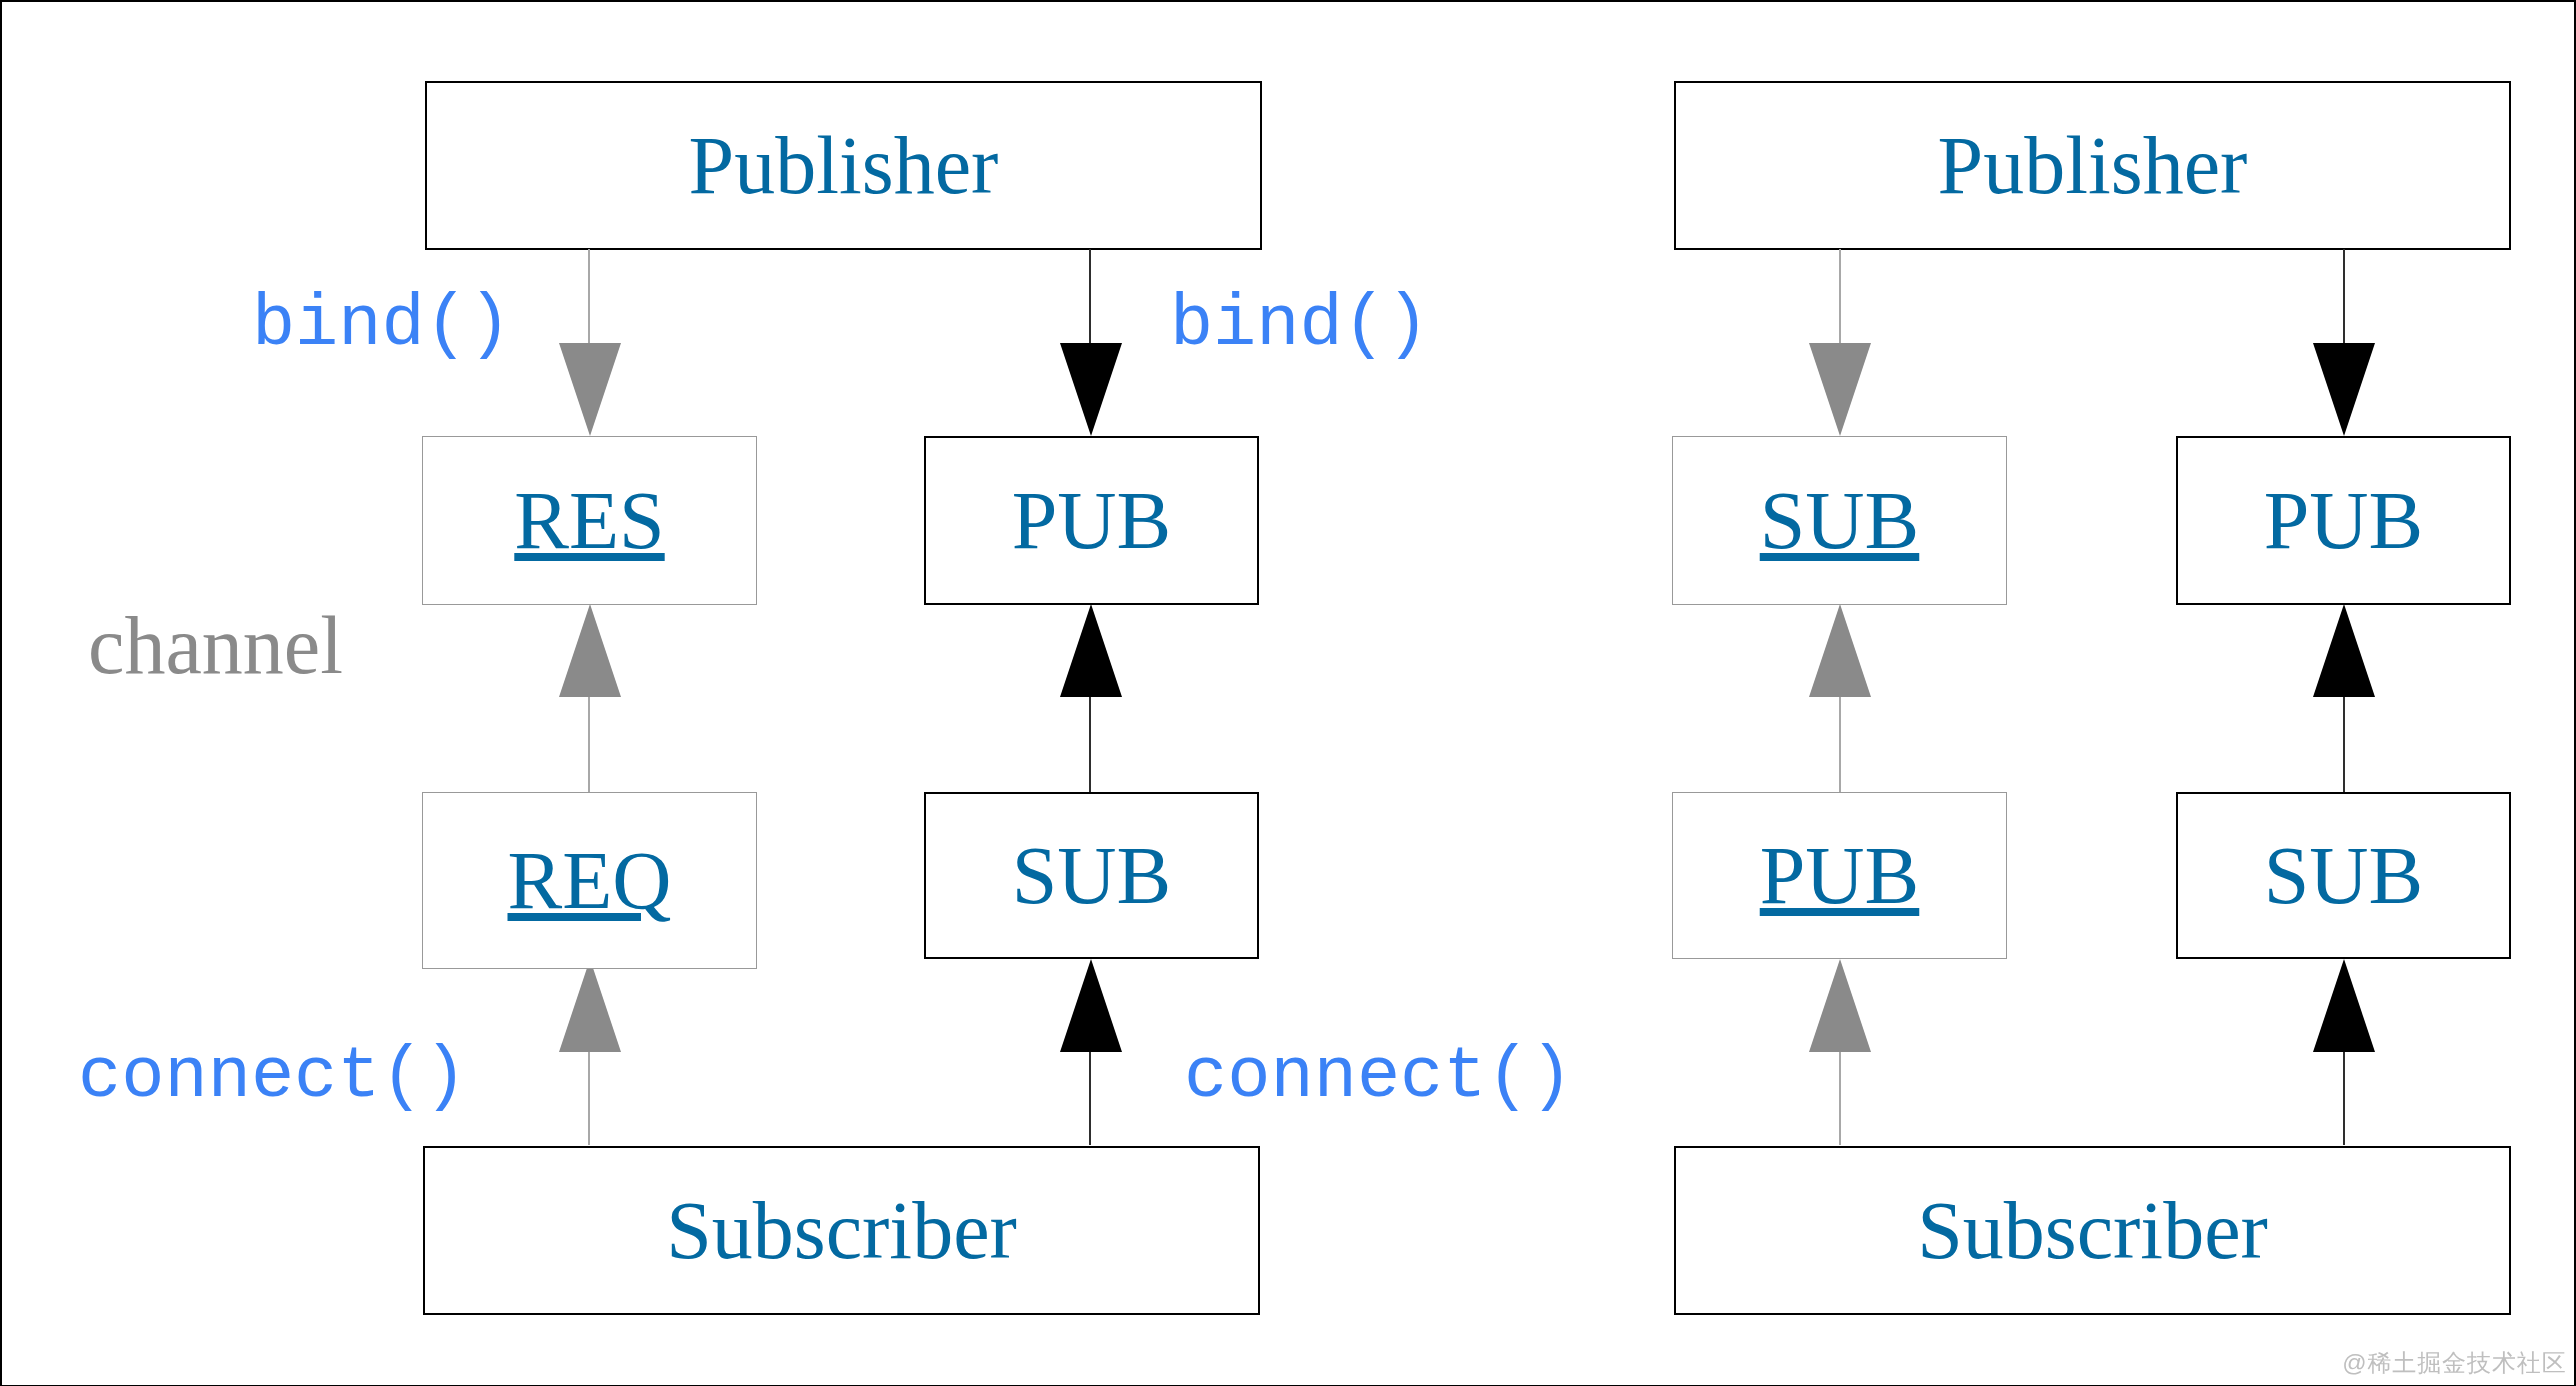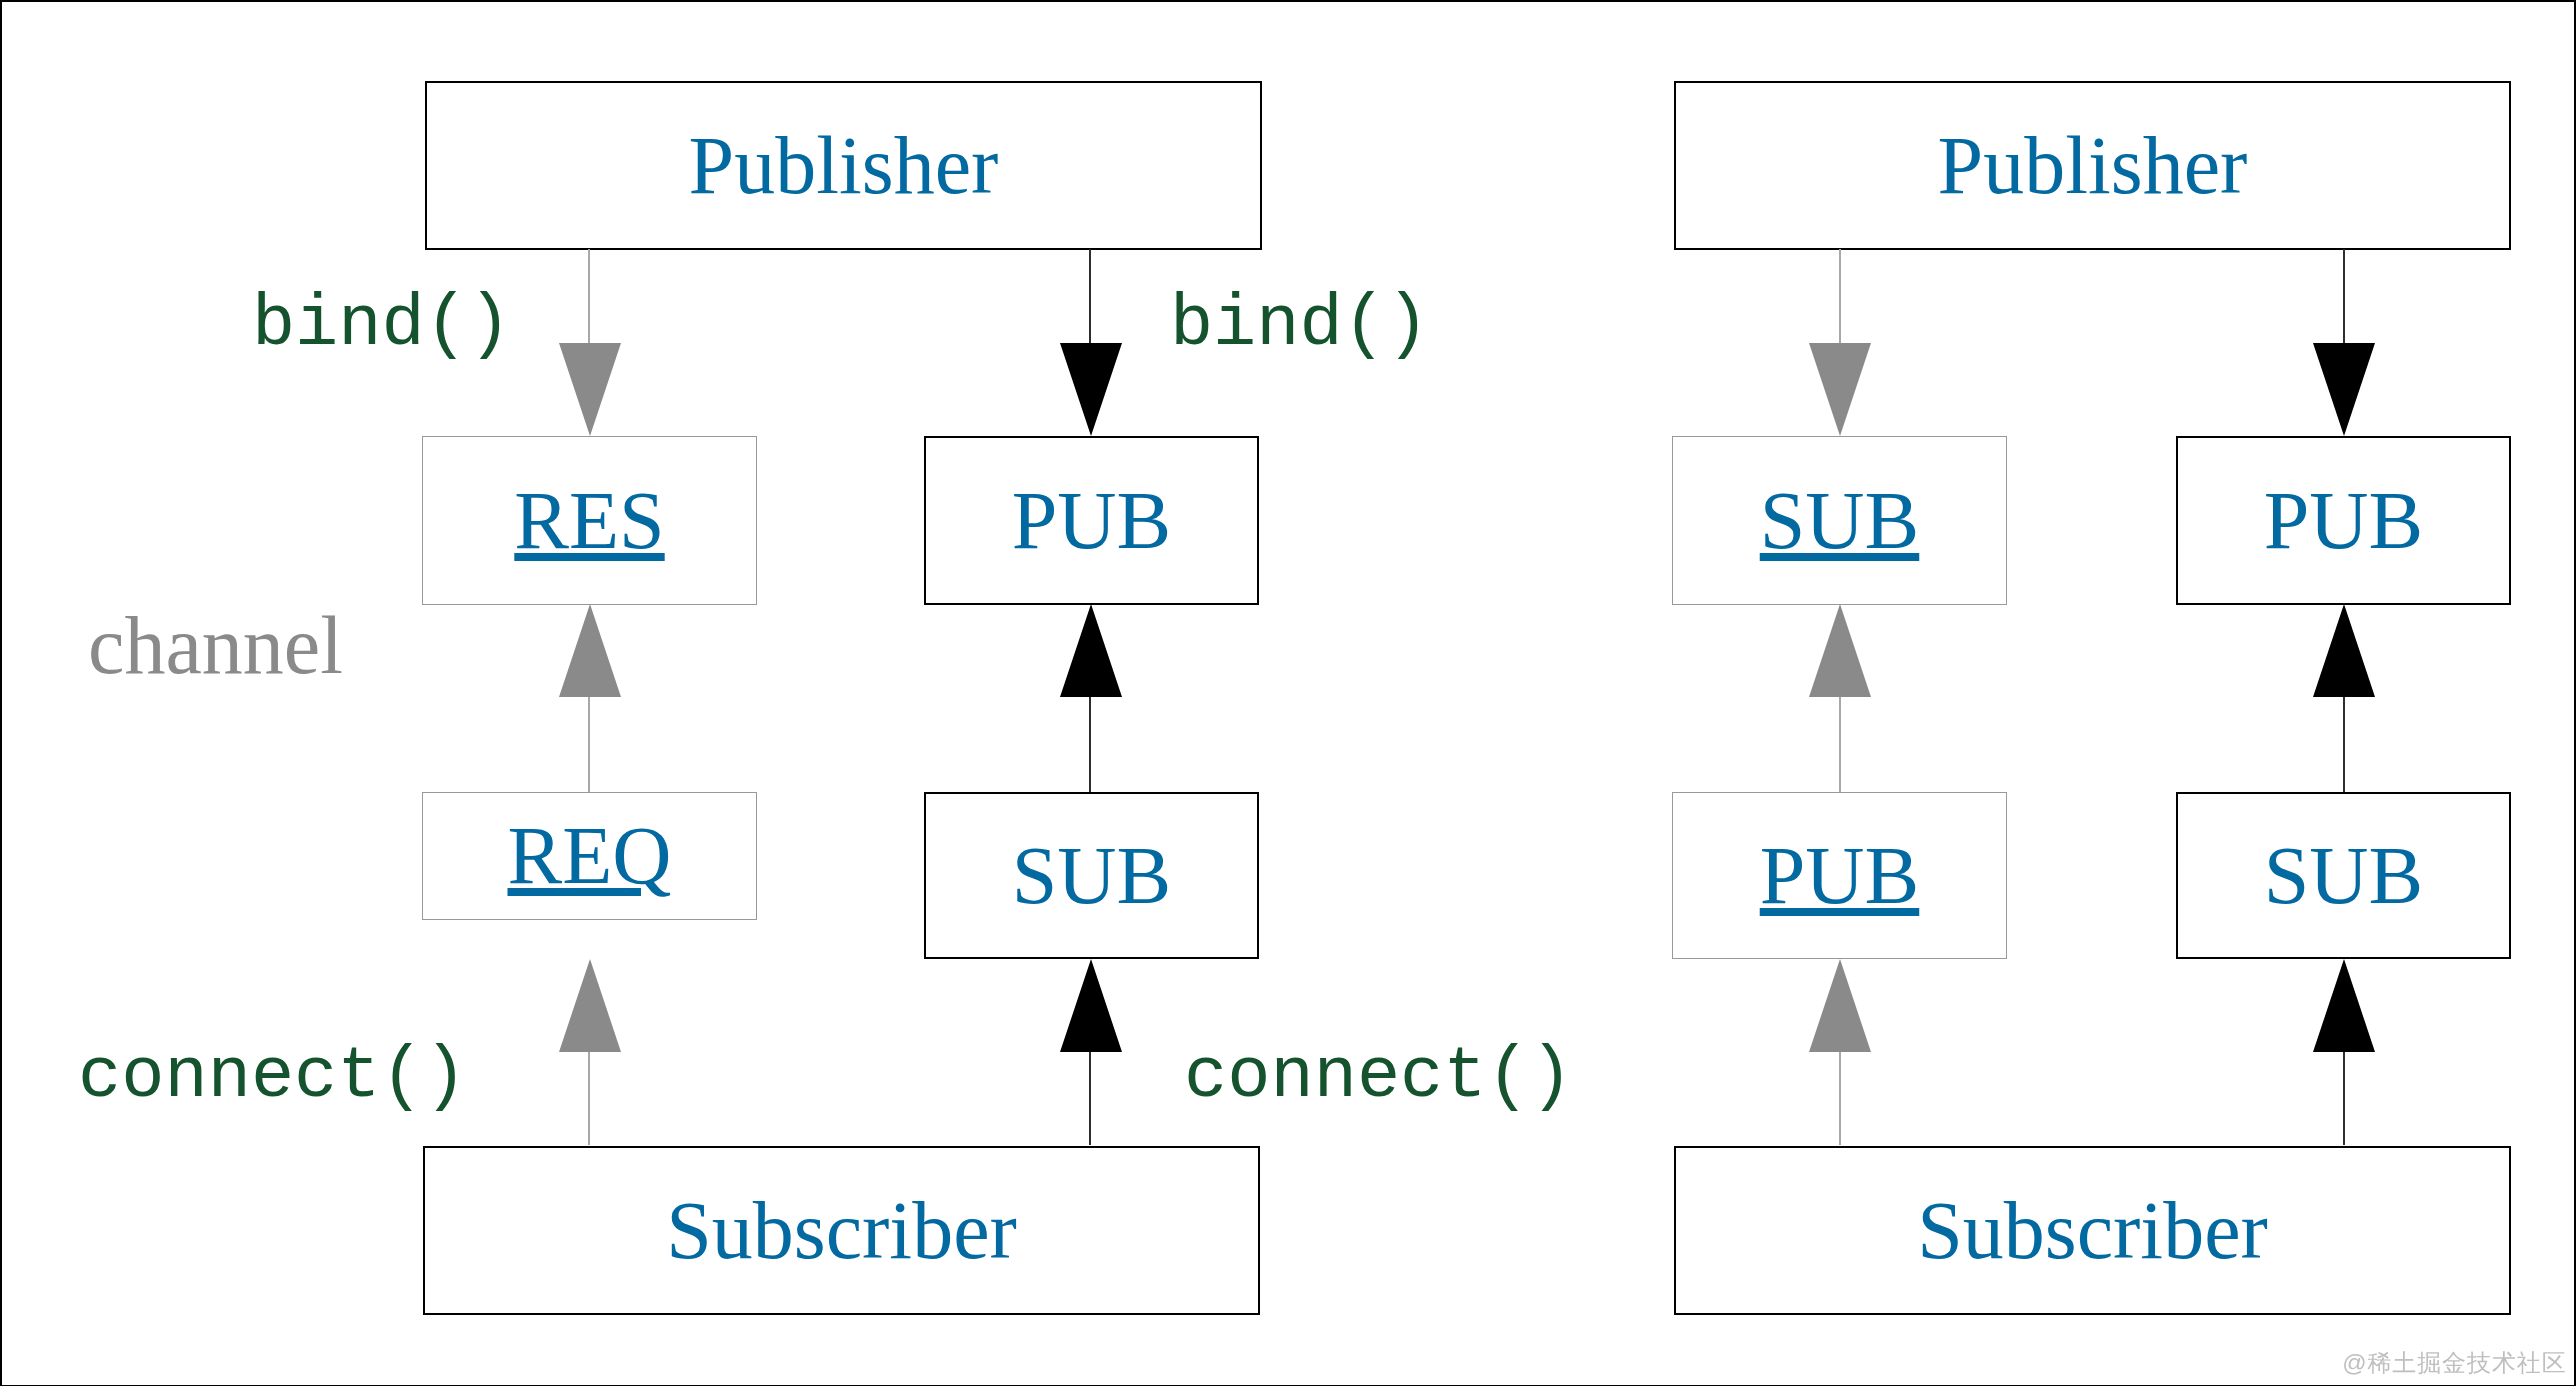--- a/index.html
+++ b/index.html
@@ -38,40 +38,40 @@
     border-left:31px solid transparent;border-right:31px solid transparent;}
   .arrow.down.gray{border-top:93px solid var(--gray-arrow);}
   .arrow.down.black{border-top:93px solid var(--black);}
   .arrow.up.gray{border-bottom:93px solid var(--gray-arrow);}
   .arrow.up.black{border-bottom:93px solid var(--black);}
 
   .code{
     position:absolute;
     display:flex;align-items:center;justify-content:center;
     font-family:"Liberation Mono","DejaVu Sans Mono",monospace;
-    font-size:72px;color:#14532d;white-space:nowrap;
+    font-size:72px;color:#3b82f6;white-space:nowrap;
   }
   .feedback{
     position:absolute;
     font-family:"Liberation Serif","DejaVu Serif",serif;
     font-size:82px;color:var(--gray-text);
     text-align:center;line-height:93px;white-space:nowrap;
   }
   .watermark{
     position:absolute;right:7.4px;bottom:5.6px;
     font-family:"Liberation Sans","DejaVu Sans",sans-serif;
     font-size:24px;color:var(--watermark-color);
     letter-spacing:0.9px;
   }
 
   
   #l-publisher {left:423px; top:79px;  width:837px;height:169px;}
   #l-res       {left:420px; top:434px; width:335px;height:169px;}
   #l-pub       {left:922px; top:434px; width:335px;height:169px;}
-  #l-req       {left:420px; top:790px; width:335px;height:128px;}
+  #l-req       {left:420px; top:790px; width:335px;height:177px;}
   #l-sub       {left:922px; top:790px; width:335px;height:167px;}
   #l-subscriber{left:421px; top:1144px;width:837px;height:169px;}
 
   
   .colA.vline{left:586px;}  .colB.vline{left:1087px;}
   .colA.arrow{left:557px;}  .colB.arrow{left:1058px;}
 
   
   #r-publisher {left:1672px;top:79px;  width:837px;height:169px;}
   #r-sub-top   {left:1670px;top:434px; width:335px;height:169px;}

